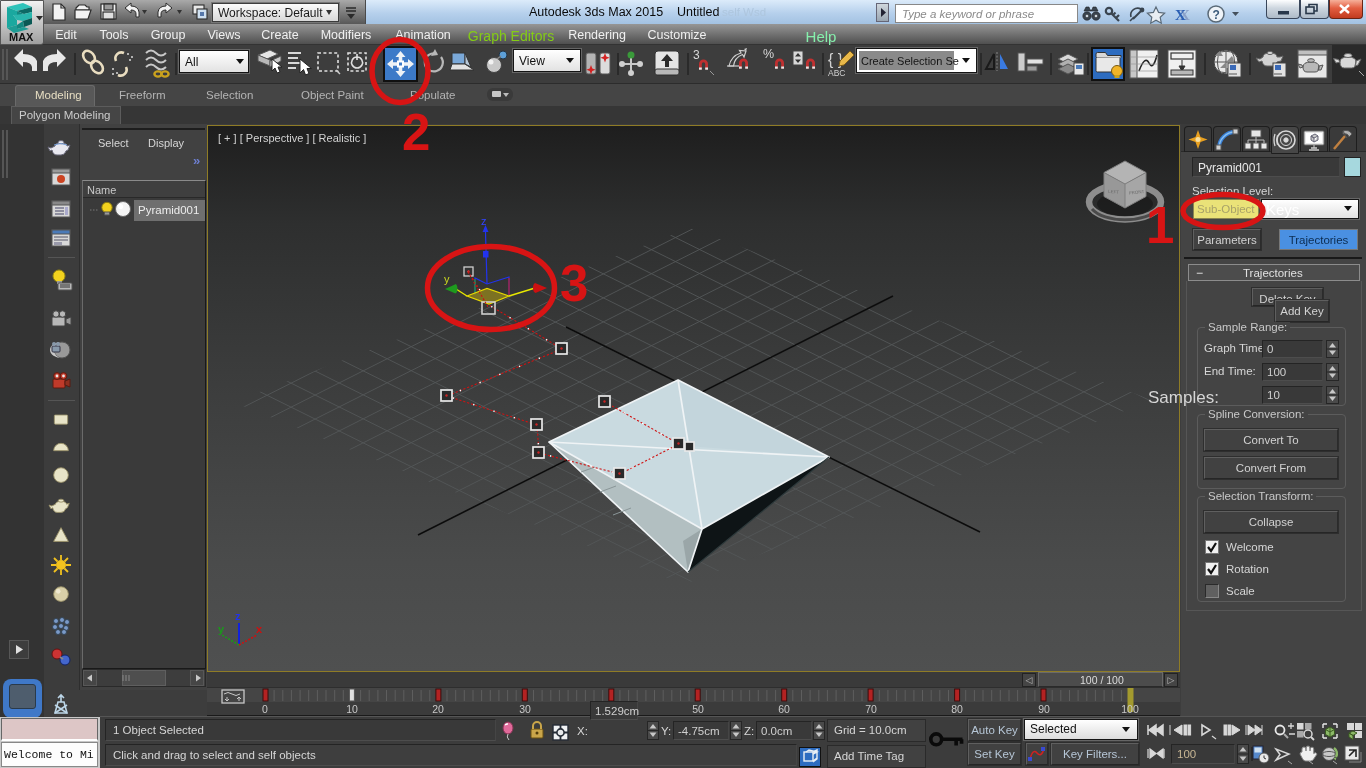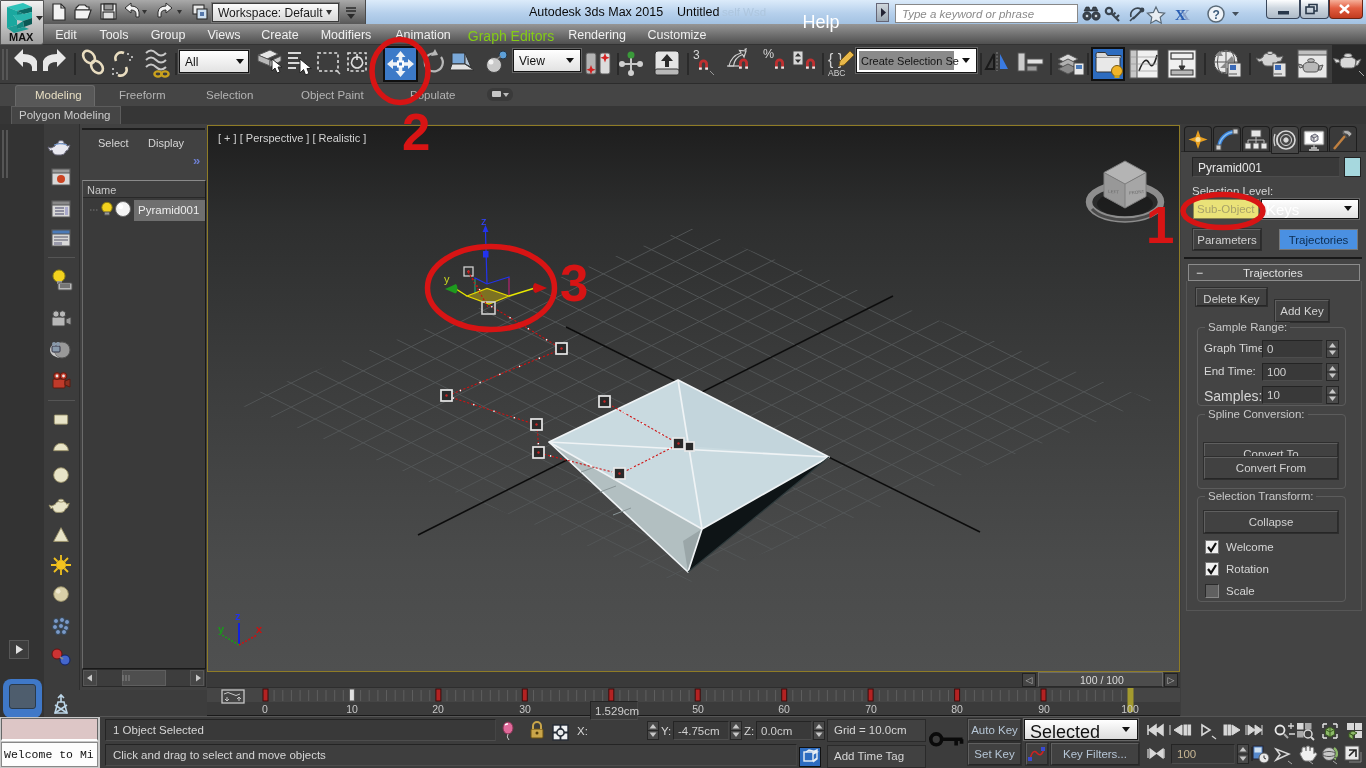--- a/index.html
+++ b/index.html
@@ -131,21 +131,21 @@
 <div class="tx" style="left:114px;top:28px;font-size:12.5px;color:#f0f0f0;transform:translateX(-50%)">Tools</div>
 <div class="tx" style="left:168px;top:28px;font-size:12.5px;color:#f0f0f0;transform:translateX(-50%)">Group</div>
 <div class="tx" style="left:224px;top:28px;font-size:12.5px;color:#f0f0f0;transform:translateX(-50%)">Views</div>
 <div class="tx" style="left:280px;top:28px;font-size:12.5px;color:#f0f0f0;transform:translateX(-50%)">Create</div>
 <div class="tx" style="left:346px;top:28px;font-size:12.5px;color:#f0f0f0;transform:translateX(-50%)">Modifiers</div>
 <div class="tx" style="left:423px;top:28px;font-size:12.5px;color:#f0f0f0;transform:translateX(-50%)">Animation</div>
 <div class="tx" style="left:511px;top:28px;font-size:14px;color:#84cc16;transform:translateX(-50%)">Graph Editors</div>
 <div class="tx" style="left:597px;top:28px;font-size:12.5px;color:#f0f0f0;transform:translateX(-50%)">Rendering</div>
 <div class="tx" style="left:677px;top:28px;font-size:12.5px;color:#f0f0f0;transform:translateX(-50%)">Customize</div>
 <div class="tx" style="left:756px;top:44px;font-size:12px;color:#f0f0f0;transform:translateX(-50%)">MAXScript</div>
-<div class="tx" style="left:821px;top:12px;font-size:18px;color:#ffffff;transform:translateX(-50%)">Help</div>
+<div class="tx" style="left:821px;top:28px;font-size:15px;color:#86efac;transform:translateX(-50%)">Help</div>
 
 <div class="ab" style="left:0;top:45px;width:1366px;height:39px;background:#3d3d3d;border-bottom:1px solid #2c2c2c"></div>
 <div class="ab" style="left:1332px;top:45px;width:34px;height:39px;background:#2a2a2a"></div>
 <svg style="left:0;top:45px" width="1366" height="39" viewBox="0 0 1366 39">
   <path d="M3 4 v31 M7 4 v31" stroke="#565656" stroke-width="2"></path>
 
   <path d="M37 16 q-3 -7 -14 -7 l0 -5 -9 9 9 9 0 -5 q8 0 9 5 l0 4 5 0 z" fill="#e8e8e8"></path>
   <path d="M43 16 q3 -7 14 -7 l0 -5 9 9 -9 9 0 -5 q-8 0 -9 5 l0 4 -5 0 z" fill="#e8e8e8"></path>
   <path d="M75 8 v22" stroke="#2a2a2a" stroke-width="2"></path>
 
@@ -869,34 +869,34 @@
 <div class="tx" style="left:1266px;top:201px;font-size:15px;color:#ffffff">Keys</div>
 <div class="caret" style="left:1344px;top:206px"></div>
 <div class="dbtn" style="left:1193px;top:229px;width:68px;height:21px;line-height:20px">Parameters</div>
 <div class="ab" style="left:1279px;top:229px;width:79px;height:21px;background:#4a90e2;border:1px solid #777;color:#0c2c50;text-align:center;font-size:11.5px;line-height:20px">Trajectories</div>
 <div class="ab" style="left:1184px;top:257px;width:178px;height:2px;background:#191919"></div>
 
 <div class="ab" style="left:1186px;top:281px;width:176px;height:330px;border:1px solid #565656;border-top:none"></div>
 <div class="ab" style="left:1188px;top:264px;width:172px;height:17px;background:#4c4c4c;border:1px solid #8c8c8c"></div>
 <div class="tx" style="left:1196px;top:266px;font-size:12px;color:#e0e0e0">−</div>
 <div class="tx" style="left:1243px;top:267px;font-size:11.5px;color:#e0e0e0">Trajectories</div>
-<div class="dbtn" style="left:1196px;top:288px;width:71px;height:18px;line-height:21px">Delete Key</div>
+<div class="dbtn" style="left:1252px;top:288px;width:71px;height:18px;line-height:21px">Delete Key</div>
 <div class="dbtn" style="left:1275px;top:300px;width:54px;height:22px;line-height:21px">Add Key</div>
 
 <div class="grp" style="left:1197px;top:327px;width:149px;height:79px"></div>
 <div class="grpl" style="left:1205px;top:322px">Sample Range:</div>
 <div class="tx" style="left:1204px;top:342px;font-size:11.5px">Graph Time:</div>
 <div class="sunk" style="left:1262px;top:340px;width:61px;height:18px">
     <span style="padding-left:4px;line-height:17px;display:block">0</span>
   </div>
 <div class="tx" style="left:1204px;top:365px;font-size:11.5px">End Time:</div>
 <div class="sunk" style="left:1262px;top:363px;width:61px;height:18px">
     <span style="padding-left:4px;line-height:17px;display:block">100</span>
   </div>
-<div class="tx" style="left:1204px;top:388px;font-size:14px">Samples:</div>
+<div class="tx" style="left:1148px;top:388px;font-size:17px">Samples:</div>
 <div class="sunk" style="left:1262px;top:386px;width:61px;height:18px">
     <span style="padding-left:4px;line-height:17px;display:block">10</span>
   </div>
 <div class="ab" style="left:1326px;top:340px;width:13px;height:18px;background:#4a4a4a;border:1px solid #262626;z-index:5"></div>
 <svg class="ab" style="left:1326px;top:340px;z-index:6" width="13" height="18">
     <path d="M6.5 3 l3.5 4.5 -7 0 z" fill="#c8c8c8"></path>
     <path d="M6.5 15 l3.5 -4.5 -7 0 z" fill="#c8c8c8"></path>
     <path d="M1 9.0 h11" stroke="#262626"></path>
   </svg>
 <div class="ab" style="left:1326px;top:363px;width:13px;height:18px;background:#4a4a4a;border:1px solid #262626;z-index:5"></div>
@@ -931,21 +931,21 @@
   </svg>
 <div class="ab" style="left:1237px;top:744px;width:12px;height:20px;background:#4a4a4a;border:1px solid #262626;z-index:5"></div>
 <svg class="ab" style="left:1237px;top:744px;z-index:6" width="12" height="20">
     <path d="M6.0 3 l3.5 4.5 -7 0 z" fill="#c8c8c8"></path>
     <path d="M6.0 17 l3.5 -4.5 -7 0 z" fill="#c8c8c8"></path>
     <path d="M1 10.0 h10" stroke="#262626"></path>
   </svg>
 
 <div class="grp" style="left:1197px;top:414px;width:149px;height:75px"></div>
 <div class="grpl" style="left:1205px;top:409px">Spline Conversion:</div>
-<div class="dbtn" style="left:1204px;top:443px;width:134px;height:22px;line-height:21px">Convert To</div>
+<div class="dbtn" style="left:1204px;top:429px;width:134px;height:22px;line-height:21px">Convert To</div>
 <div class="dbtn" style="left:1204px;top:457px;width:134px;height:22px;line-height:21px">Convert From</div>
 
 <div class="grp" style="left:1197px;top:496px;width:149px;height:106px"></div>
 <div class="grpl" style="left:1205px;top:491px">Selection Transform:</div>
 <div class="dbtn" style="left:1204px;top:511px;width:134px;height:22px;line-height:21px">Collapse</div>
 <div class="ab" style="left:1205px;top:540px;width:14px;height:14px;background:#f0f0f0;border:1px solid #777"></div>
 <svg style="left:1205px;top:540px" width="14" height="14">
     <path d="M3 7 l3 4 5 -8" stroke="#111" stroke-width="2.2" fill="none"></path>
   </svg>
 <div class="tx" style="left:1226px;top:541px;font-size:11.5px">Welcome</div>
@@ -955,21 +955,21 @@
   </svg>
 <div class="tx" style="left:1226px;top:563px;font-size:11.5px">Rotation</div>
 <div class="ab" style="left:1205px;top:584px;width:14px;height:14px;background:#606060;border:1px solid #2a2a2a;border-bottom-color:#888;border-right-color:#888"></div>
 <div class="tx" style="left:1226px;top:585px;font-size:11.5px">Scale</div>
 
 <div class="ab" style="left:100px;top:716px;width:1266px;height:52px;background:#3c3c3c;border-top:1px solid #1c1c1c"></div>
 <div class="ab" style="left:100px;top:716px;width:1266px;height:1px;background:#555"></div>
 <div class="sunk" style="left:105px;top:719px;width:391px;height:22px"></div>
 <div class="tx" style="left:113px;top:724px;font-size:11.5px">1 Object Selected</div>
 <div class="sunk" style="left:105px;top:744px;width:692px;height:22px;background:#3e3e3e"></div>
-<div class="tx" style="left:113px;top:749px;font-size:11.5px">Click and drag to select and move objects</div>
+<div class="tx" style="left:113px;top:749px;font-size:11.5px">Click and drag to select and self objects</div>
 <svg style="left:500px;top:719px" width="80" height="24" viewBox="0 0 80 24">
   <ellipse cx="8" cy="9" rx="5" ry="6" fill="#e06a9a" stroke="#883355"></ellipse>
     <path d="M8 15 q-2 3 1 6" stroke="#c8c8c8" fill="none"></path>
     <path d="M5 6 a4 4 0 0 1 3 -1" stroke="#fff" fill="none" stroke-width="1.4"></path>
   <g>
       <rect x="31" y="10" width="12" height="9" rx="1" fill="#caa64a" stroke="#6a5010"></rect>
       <path d="M33 10 v-3 a4 4 0 0 1 8 0 v3" fill="none" stroke="#caa64a" stroke-width="2"></path>
       <circle cx="37" cy="14" r="1.5" fill="#523c0a"></circle>
     </g>
   <g>
@@ -1002,21 +1002,21 @@
 <div class="ab" style="left:827px;top:745px;width:99px;height:23px;background:#414141;border:1px solid #2a2a2a"></div>
 <div class="tx" style="left:834px;top:750px;font-size:11.5px">Add Time Tag</div>
 
 <svg style="left:929px;top:729px" width="38" height="26" viewBox="0 0 42 28">
   <circle cx="8" cy="11" r="6" fill="none" stroke="#0a0a0a" stroke-width="4"></circle>
   <path d="M13 11 h24 M30 11 v7 M36 11 v5" stroke="#0a0a0a" stroke-width="4"></path>
 </svg>
 <div class="dbtn" style="left:968px;top:719px;width:53px;height:22px;line-height:21px;color:#b6c6d6">Auto Key</div>
 <div class="dbtn" style="left:968px;top:743px;width:53px;height:22px;line-height:21px;color:#b6c6d6">Set Key</div>
 <div class="wdd" style="left:1024px;top:719px;width:114px;height:21px;background:linear-gradient(#fff,#dcdcdc)"></div>
-<div class="tx" style="left:1030px;top:722px;font-size:18px;color:#111">Selected</div>
+<div class="tx" style="left:1030px;top:722px;font-size:12px;color:#111">Selected</div>
 <div class="caret" style="left:1122px;top:727px"></div>
 <div class="dbtn" style="left:1026px;top:743px;width:22px;height:22px"></div>
 <svg style="left:1026px;top:743px" width="22" height="22">
     <path d="M4 16 q3 -11 7 -6 t7 -4" stroke="#cc2222" stroke-width="1.6" fill="none"></path>
     <rect x="2" y="14" width="4" height="4" fill="#3a4ad0"></rect>
     <rect x="15" y="4" width="4" height="4" fill="#3a4ad0"></rect>
   </svg>
 <div class="dbtn" style="left:1051px;top:743px;width:88px;height:22px;line-height:21px;color:#b6c6d6">Key Filters...</div>
 <svg class="ab" style="left:1146px;top:723px" width="222" height="16" viewBox="0 0 222 16">
 <g fill="#d8d8d8" stroke="#d8d8d8">

